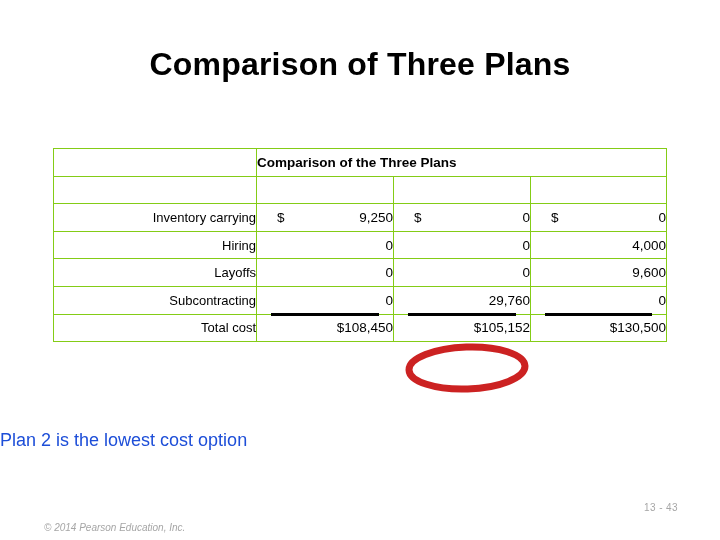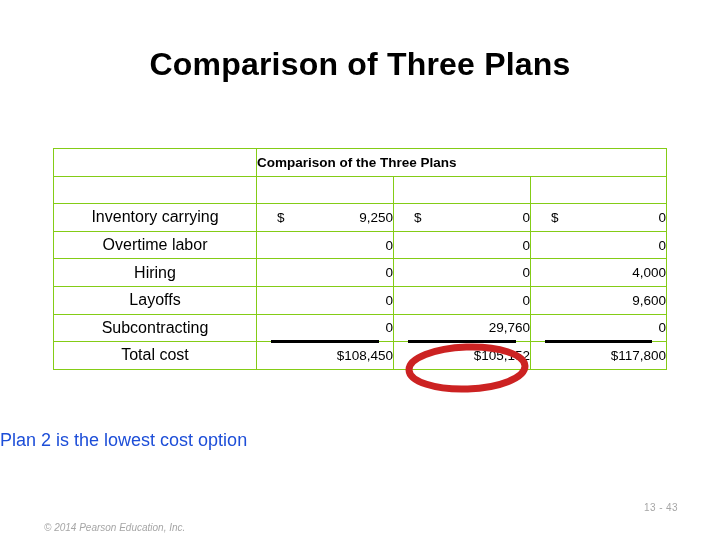--- a/index.html
+++ b/index.html
@@ -99,23 +99,23 @@
     padding-left: 8px;
     letter-spacing: 0.4px;
   }
   .hdr-plan {
     text-align: center;
     letter-spacing: 0.4px;
   }
 
   
   .label-cell {
-    text-align: center;
+    text-align: right;
     padding-left: 8px;
-    font-size: 16px;
+    font-size: 13px;
     margin-left: 40px;
   }
   .num-cell {
     text-align: right;
     padding-right: 18px;
     font-size: 13.5px;
     position: relative;
   }
   .num-cell .money {
     display: inline-block;
@@ -225,26 +225,20 @@
           </td>
           <td class="num-cell">
             <span class="dollar-sign">$</span><span class="money">0</span>
           </td>
           <td class="num-cell">
             <span class="dollar-sign">$</span><span class="money">0</span>
           </td>
         </tr>
 
 
-        <tr>
-          <td class="label-cell">Overtime labor</td>
-          <td class="num-cell">0</td>
-          <td class="num-cell">0</td>
-          <td class="num-cell">0</td>
-        </tr>
 
         <tr>
           <td class="label-cell">Hiring</td>
           <td class="num-cell">0</td>
           <td class="num-cell">0</td>
           <td class="num-cell">4,000</td>
         </tr>
 
         <tr>
           <td class="label-cell">Layoffs</td>
@@ -262,21 +256,21 @@
 
         <tr class="total-row">
           <td class="label-cell">Total cost</td>
           <td class="num-cell">
             <span class="rule-above"></span><span>$108,450</span>
           </td>
           <td class="num-cell">
             <span class="rule-above"></span><span>$105,152</span>
           </td>
           <td class="num-cell">
-            <span class="rule-above"></span><span>$117,800</span>
+            <span class="rule-above"></span><span>$130,500</span>
           </td>
         </tr>
       </tbody>
     </table>
   </div>
 
   <div class="ellipse-annotation">
     <svg viewBox="0 0 125 48" xmlns="http://www.w3.org/2000/svg">
       <ellipse cx="62" cy="24" rx="58" ry="21" fill="none" stroke="#CC2222" stroke-width="7" transform="rotate(-2 62 24)"></ellipse>
     </svg>

